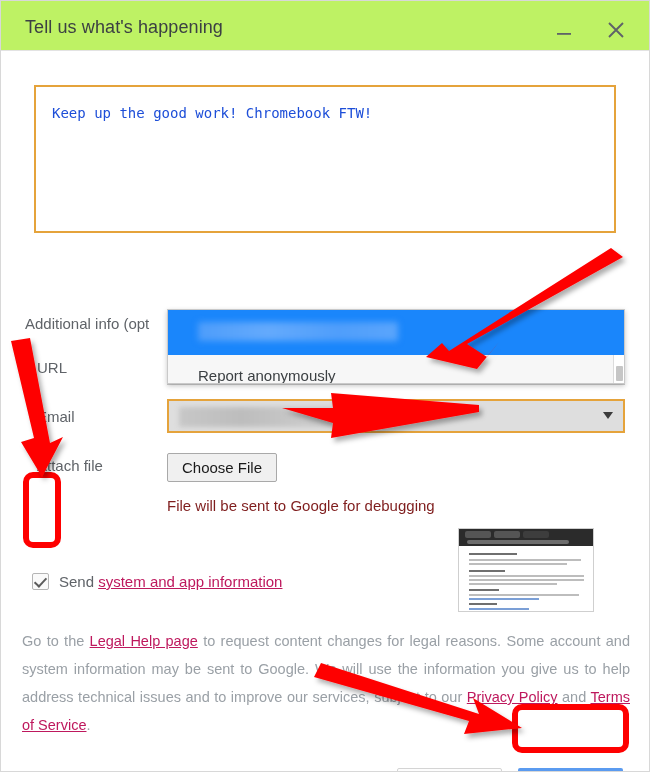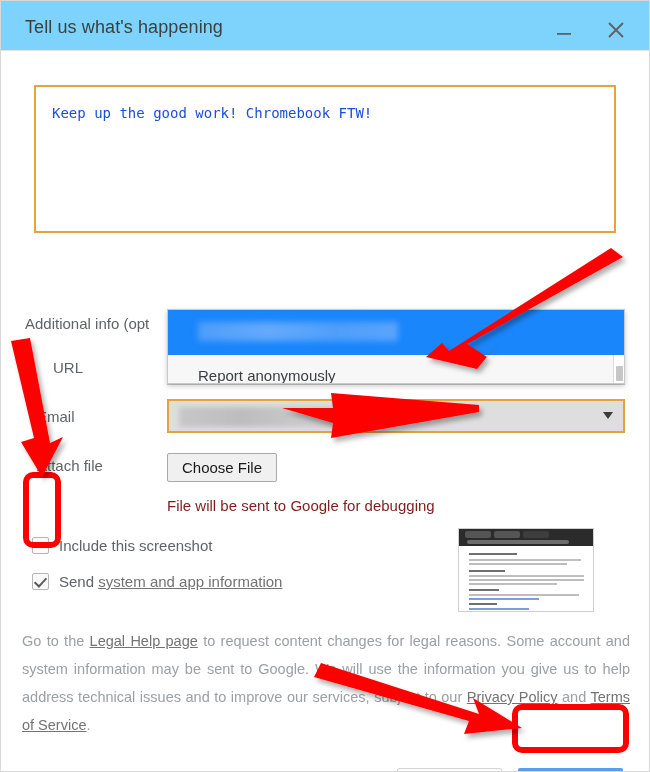--- a/index.html
+++ b/index.html
@@ -20,21 +20,21 @@
     box-sizing: border-box;
     border: 1px solid #d8d8d8;
   }
 
   
   .titlebar {
     position: absolute;
     left: 0; top: 0;
     width: 650px;
     height: 50px;
-    background: #7dd3fc;
+    background: #bef264;
     border-bottom: 1px solid #e3e3e3;
     box-sizing: border-box;
   }
   .title-text {
     position: absolute;
     left: 24px;
     top: 16px;
     font-size: 18px;
     color: #3c4043;
     letter-spacing: .1px;
@@ -83,21 +83,21 @@
   }
 
   
   .form-label {
     position: absolute;
     font-size: 15px;
     color: #5f6368;
     white-space: nowrap;
   }
   .lbl-additional { left: 24px; top: 256px; }
-  .lbl-url        { left: 52px; top: 300px; }
+  .lbl-url        { left: 36px; top: 300px; }
   .lbl-email      { left: 36px; top: 349px; }
   .lbl-attach     { left: 36px; top: 398px; }
 
   
   .field-plain {
     position: absolute;
     left: 166px;
     width: 458px;
     height: 30px;
     background: #ffffff;
@@ -255,21 +255,21 @@
     border-width: 0 2.4px 2.4px 0;
     transform: rotate(43deg);
   }
   .cb-label {
     margin-left: 10px;
     font-size: 15px;
     color: #5f6368;
     white-space: nowrap;
   }
   .cb-label a, .legal a {
-    color: #737373;
+    color: #be185d;
     text-decoration: underline;
   }
 
   
   .thumb {
     position: absolute;
     left: 457px;
     top: 469px;
     width: 136px;
     height: 84px;
@@ -417,24 +417,20 @@
       </div>
       <div class="dd-option dd-option-plain">Report anonymously</div>
       <div class="dd-scrollbar">
         <div class="dd-scrollthumb"></div>
       </div>
     </div>
 
     <button class="choose-file-btn">Choose File</button>
     <div class="file-hint">File will be sent to Google for debugging</div>
 
-    <div class="cb-row cb-row-1">
-      <span class="checkbox"></span>
-      <span class="cb-label">Include this screenshot</span>
-    </div>
     <div class="cb-row cb-row-2">
       <span class="checkbox checked"></span>
       <span class="cb-label"><span>Send </span><a href="#">system and app information</a></span>
     </div>
 
     <div class="thumb">
       <div class="thumb-toolbar">
         <div class="thumb-tab" style="left:6px;width:26px;"></div>
         <div class="thumb-tab" style="left:35px;width:26px;"></div>
         <div class="thumb-tab" style="left:64px;width:26px;background:#3d3d3d;"></div>

